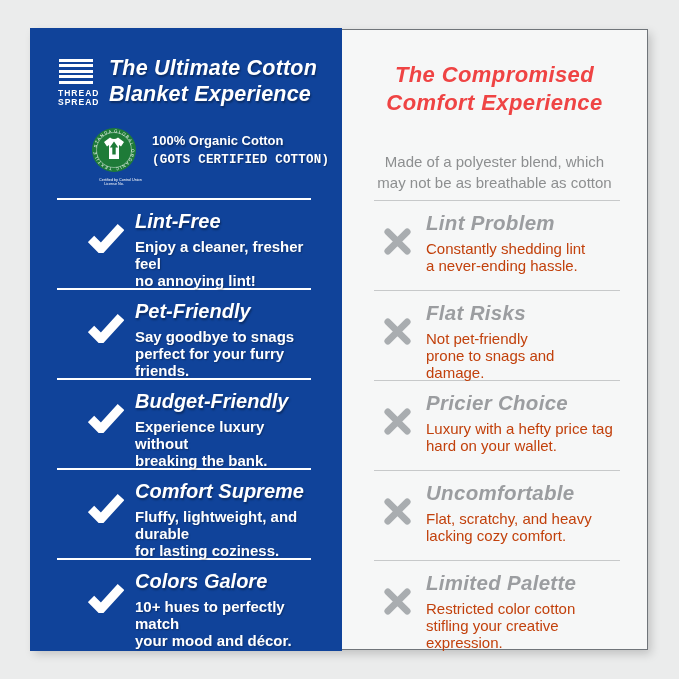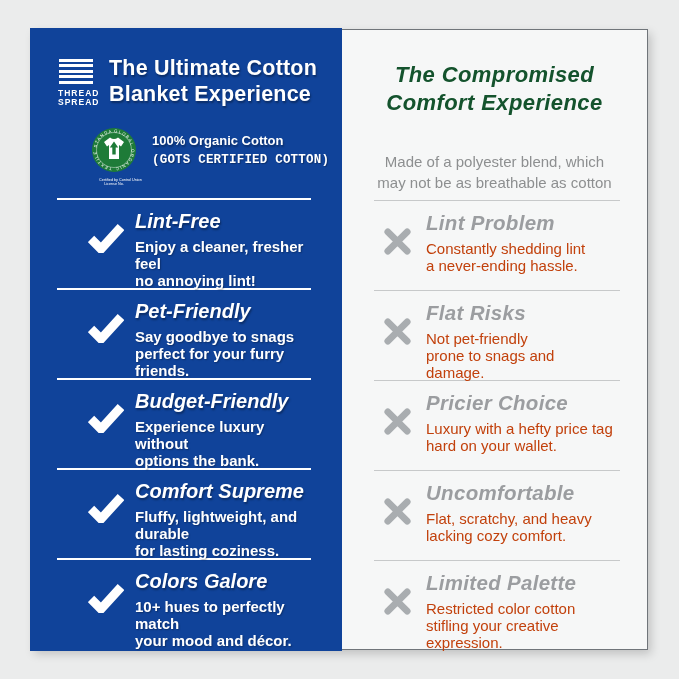--- a/index.html
+++ b/index.html
@@ -17,21 +17,21 @@
   .left-panel{
     position:absolute;left:-2px;top:-2px;bottom:-2px;width:312px;
     background:#10439a;color:#fff;
   }
   .logo{position:absolute;left:28px;top:31px;width:36px;text-align:center;}
   .logo-stripes{width:34px;height:27px;margin:0 auto 3px auto;
     background:repeating-linear-gradient(to bottom,#ffffff 0 3px,rgba(0,0,0,0) 3px 5.5px);}
   .logo-word{font-size:8.5px;font-weight:bold;letter-spacing:1px;line-height:8.5px;color:#fff;}
   .main-title{
     position:absolute;left:79px;top:27px;
-    font-size:21.5px;line-height:26px;font-weight:bold;
+    font-size:21.5px;line-height:26px;font-weight:bold;font-style:italic;
     letter-spacing:0.2px;text-shadow:1px 1.5px 2px rgba(0,0,0,0.35);
   }
   .organic-row{position:absolute;left:60px;top:98px;display:flex;}
   .gots-badge{width:48px;margin-right:14px;text-align:center;}
   .badge-caption{font-size:6px;transform:scale(0.62);transform-origin:top center;
     line-height:6.5px;color:#fff;white-space:nowrap;}
   .organic-text{padding-top:7px;}
   .organic-heading{font-size:13px;font-weight:bold;
     text-shadow:1px 1.5px 2px rgba(0,0,0,0.35);}
   .organic-sub{font-size:12.5px;font-weight:bold;margin-top:5px;letter-spacing:0.2px;
@@ -48,21 +48,21 @@
   .feature-title{font-size:20px;font-weight:bold;font-style:italic;
     text-shadow:1px 1.5px 2px rgba(0,0,0,0.35);}
   .feature-desc{font-size:15px;line-height:17px;font-weight:bold;margin-top:5px;
     text-shadow:1px 1px 1.5px rgba(0,0,0,0.3);}
   .feature-desc span{display:block;}
   
   .right-panel{position:absolute;left:310px;right:0;top:0;bottom:0;color:#8d8f90;}
   .right-title{
     text-align:center;margin-top:31px;
     font-size:22px;line-height:28px;font-weight:bold;font-style:italic;
-    color:#14532d;letter-spacing:0.4px;
+    color:#ef4444;letter-spacing:0.4px;
   }
   .right-intro{
     text-align:center;margin-top:34px;
     font-size:15px;line-height:21px;color:#8d8f90;
   }
   .right-panel .feature-rows{left:0;right:0;}
   .right-panel .feature-row{border-top:1.5px solid #c7c9ca;margin:0 27px 0 32px;padding-left:8px;}
   .right-panel .feature-title{color:#9b9da0;font-size:20.5px;letter-spacing:0.3px;text-shadow:none;}
   .right-panel .feature-desc{color:#c2410c;font-weight:normal;font-size:15px;text-shadow:none;}
   .right-panel .icon-cell{width:44px;flex:0 0 44px;padding-top:15px;}
@@ -224,21 +224,21 @@
       <div class="feature-row">
         <div class="icon-cell">
           <svg width="36" height="30" viewBox="0 0 36 30">
               <path d="M3 16 L13 26 L33 4" stroke="#ffffff" stroke-width="9" fill="none"></path>
             </svg>
         </div>
         <div class="feature-text">
           <div class="feature-title">Budget-Friendly</div>
           <div class="feature-desc">
             <span>Experience luxury without</span>
-            <span>options the bank.</span>
+            <span>breaking the bank.</span>
           </div>
         </div>
       </div>
       <div class="feature-row">
         <div class="icon-cell">
           <svg width="36" height="30" viewBox="0 0 36 30">
               <path d="M3 16 L13 26 L33 4" stroke="#ffffff" stroke-width="9" fill="none"></path>
             </svg>
         </div>
         <div class="feature-text">

